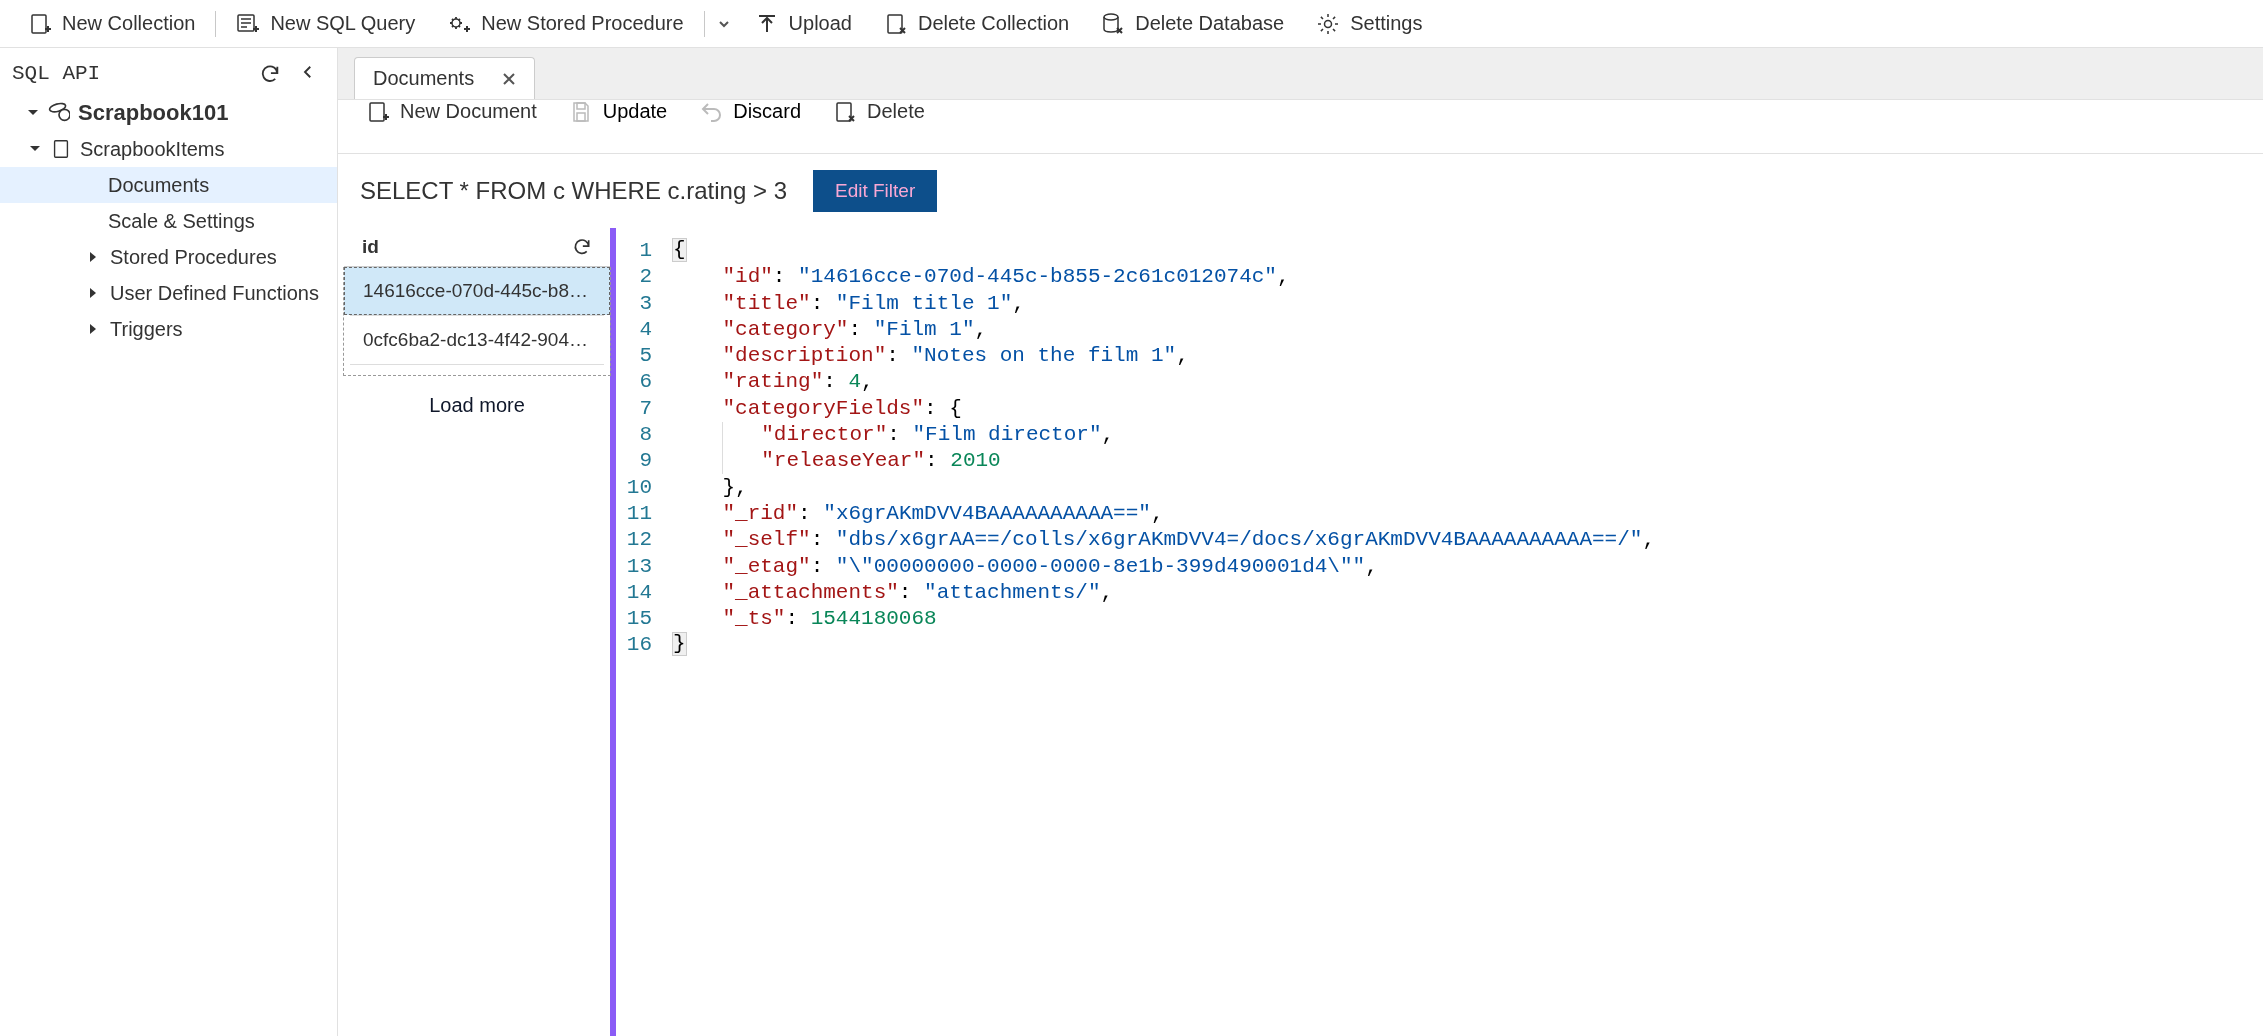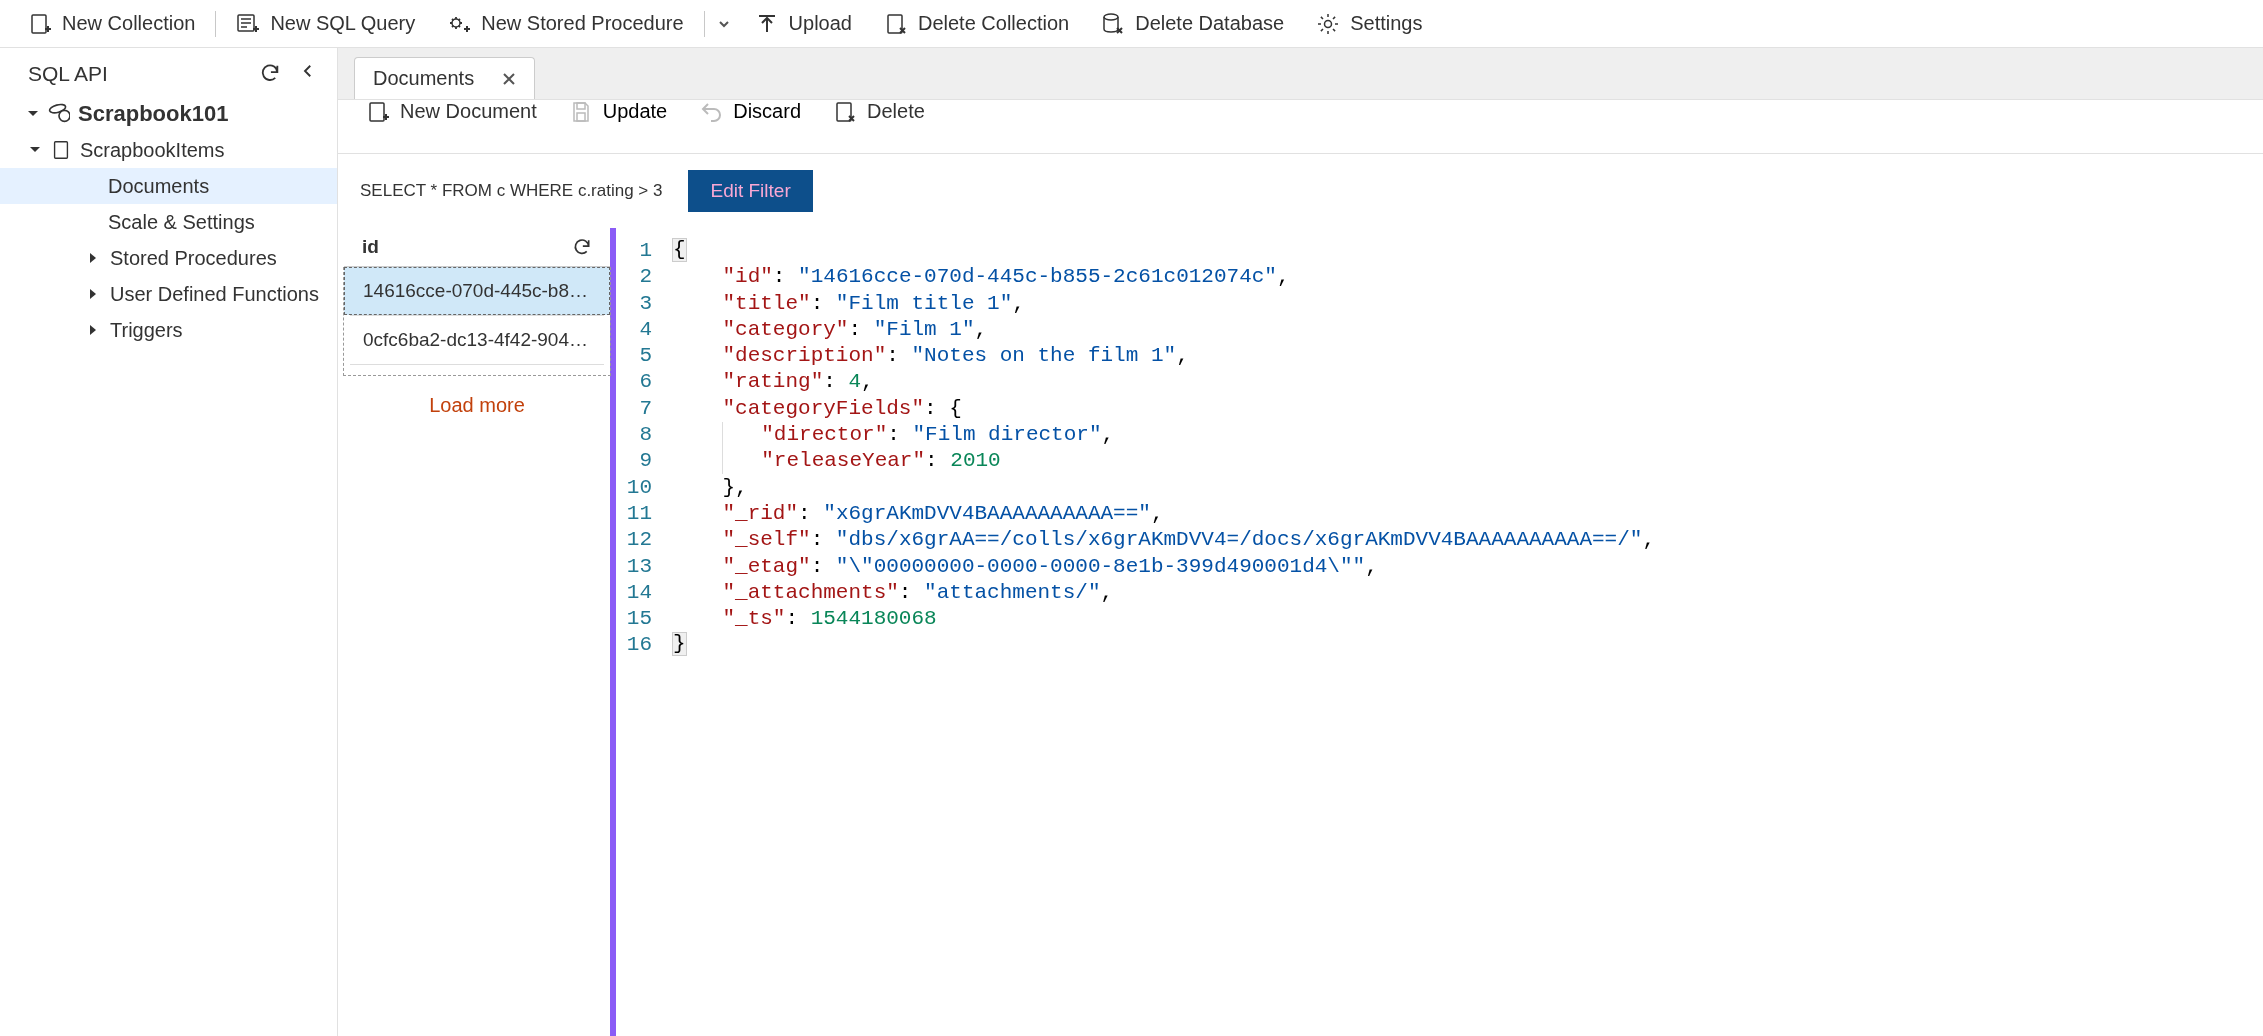--- a/index.html
+++ b/index.html
@@ -10,21 +10,21 @@
   .tb-item { display: flex; align-items: center; padding: 0 16px; height: 100%; cursor: pointer; }
   .tb-icon { width: 24px; height: 24px; margin-right: 10px; flex-shrink: 0; }
   .tb-sep { width: 1px; height: 26px; background: #c8c8c8; margin: 0 4px; }
   .tb-chev { padding: 0 8px; cursor: pointer; }
 
   
   .main { display: flex; height: calc(1036px - 48px); }
   
   
   .sidebar { width: 338px; border-right: 1px solid #e1e1e1; padding-top: 14px; }
-  .side-head { display: flex; align-items: flex-start; justify-content: space-between; padding: 0 20px 10px 28px; }
+  .side-head { display: flex; align-items: flex-end; justify-content: space-between; padding: 0 20px 10px 12px; font-family: Liberation Mono, monospace; }
   .side-title { font-size: 21px; }
   .side-controls { display: flex; gap: 18px; }
   .sc-btn { cursor: pointer; }
   .tree { }
   .tree-row { display: flex; align-items: center; height: 36px; cursor: pointer; font-size: 20px; }
   .tree-row.selected { background: #e5f1ff; }
   .arrow { width: 14px; display: inline-flex; justify-content: center; }
   .db-icon, .coll-icon { width: 22px; height: 22px; margin-right: 8px; }
   .lvl0 { padding-left: 26px; font-size: 22px; font-weight: bold; }
   .lvl1 { padding-left: 28px; }
@@ -36,30 +36,30 @@
   .tabbar { height: 52px; background: #efefef; border-bottom: 1px solid #e1e1e1; display: flex; align-items: flex-end; padding-left: 16px; }
   .tab { background: #fff; border: 1px solid #ccc; border-bottom: none; height: 42px; display: flex; align-items: center; padding: 0 18px; border-radius: 4px 4px 0 0; gap: 28px; }
   .tab-close { cursor: pointer; color: #555; }
   
   .doc-toolbar { height: 54px; display: flex; align-items: center; border-bottom: 1px solid #e1e1e1; padding-left: 12px; }
   .dt-item { display: flex; align-items: flex-start; padding: 0 16px; height: 100%; cursor: pointer; }
   .dt-item.disabled { color: #000000; }
   .dt-icon { width: 24px; height: 24px; margin-right: 10px; flex-shrink: 0; }
   
   .filter-row { display: flex; align-items: center; padding: 16px 20px; gap: 26px; }
-  .filter-text { font-size: 17px; }
+  .filter-text { font-size: 24px; }
   .filter-btn { background: #0d4f8b; color: #f9a8d4; border: none; padding: 10px 22px; font-size: 19px; cursor: pointer; }
   
   .doc-body { display: flex; flex: 1; }
   .doc-list-head { display: flex; justify-content: space-between; align-items: center; padding: 8px 18px; border-bottom: 1px solid #ccc; }
   .doc-list-head b { font-size: 19px; }
   .doc-row { padding: 12px 18px; border: 1px dashed transparent; font-size: 19px; white-space: nowrap; overflow: hidden; text-overflow: ellipsis; cursor: pointer; }
   .doc-row.selected { background: #d0e8f8; border: 1px dashed #666; }
   .doc-row-sep { border-bottom: 1px solid #ddd; margin: 0 6px; }
-  .load-more { text-align: center; padding: 18px 0; color: #c2410c; cursor: pointer; }
+  .load-more { text-align: center; padding: 18px 0; color: #0f172a; cursor: pointer; }
   .list-border { border: 1px dashed #999; border-top: none; margin-left: -1px; margin-right: -1px; padding-bottom: 10px; }
   .doc-list-outer { border-top: 1px solid #ccc; padding: 0; }
   
   .editor { flex: 1; padding: 10px 0 0 0; font-family: Consolas, "Courier New", monospace; font-size: 21px; line-height: 26.3px; }
   .ed-line { display: flex; }
   .ed-num { width: 56px; text-align: right; color: #237893; padding-right: 20px; flex-shrink: 0; }
   .ed-code { white-space: pre; }
   .ed-code.current { background: #f0f0f0; border: 1px solid #ccc; display: inline-block; height: 24px; line-height: 22px; }
   .t-key { color: #a31515; }
   .t-str { color: #0451a5; }

